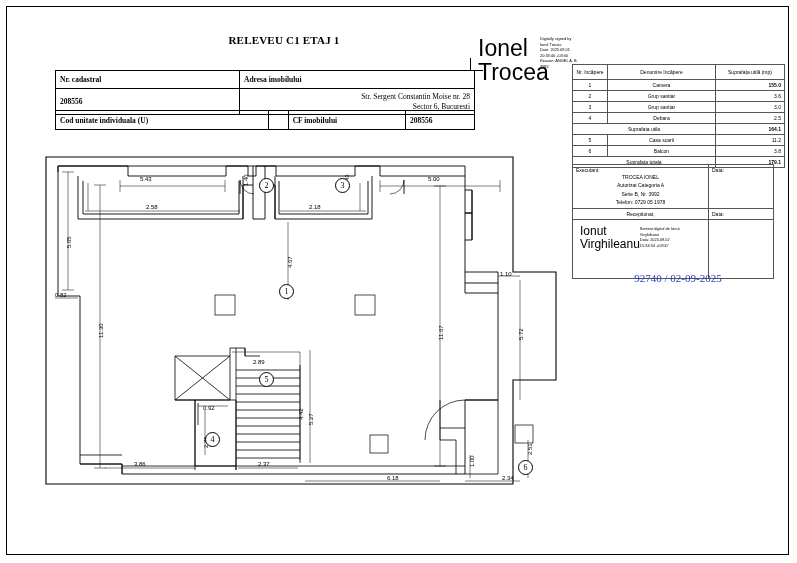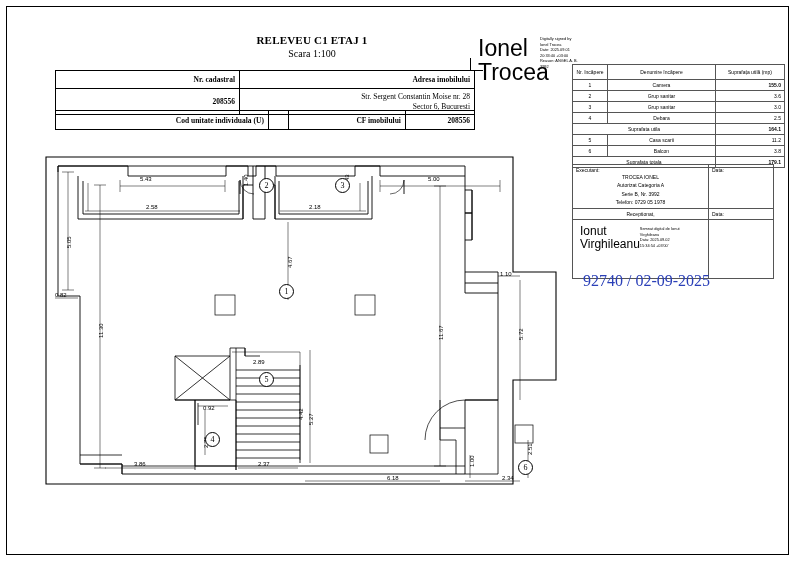--- a/index.html
+++ b/index.html
@@ -2,28 +2,28 @@
 <html><head>
 <meta charset="utf-8">
 <style>
   html,body{margin:0;padding:0;background:#ffffff;}
   body{width:797px;height:563px;position:relative;font-family:"Liberation Serif",serif;color:#000;overflow:hidden;}
 
   
   #page-border{position:absolute;left:6px;top:6px;width:783px;height:549px;border:1px solid #000;box-sizing:border-box;}
 
   
-  #title-block{position:absolute;left:162px;top:34px;width:300px;text-align:center;}
+  #title-block{position:absolute;left:134px;top:34px;width:300px;text-align:center;}
   #title-block .t1{font-size:11px;font-weight:bold;letter-spacing:.2px;}
   #title-block .t2{font-size:10px;margin-top:2px;}
 
   
   .cad-table{position:absolute;border-collapse:collapse;font-size:7.5px;}
   .cad-table td{border:1px solid #000;padding:2px 4px;vertical-align:middle;}
-  .c-b{font-weight:bold;text-align:right;}
+  .c-b{font-weight:bold;text-align:left;}
   .c-l{text-align:right;}
   .c-c{text-align:center;}
   #cad-top{left:55px;top:70px;width:420px;}
   #cad-bottom{left:55px;top:110px;width:420px;}
   #cad-top .r1 td{height:13px;}
   #cad-top .r2 td{height:21px;}
   #cad-bottom td{height:14px;}
   .addr-line{line-height:1.25;}
 
   
@@ -50,36 +50,35 @@
   .exec-right{width:64px;box-sizing:border-box;padding:2px 3px;}
   .exec-head{font-size:5px;}
   .exec-center{text-align:center;line-height:1.65;}
   .sep{border-top:1px solid #555;}
   #recept-row .exec-left{padding:1px 3px;}
   #recept-name{font-family:"Liberation Sans",sans-serif;font-size:12px;line-height:1.1;padding:4px 0 4px 4px;}
   #recept-detail{font-family:"Liberation Sans",sans-serif;font-size:3.9px;line-height:1.45;padding-top:5px;}
   .recept-flex{display:flex;align-items:flex-start;}
 
   
-  #doc-number{position:absolute;left:583px;top:272px;width:190px;text-align:left;font-family:"Liberation Serif",serif;font-size:16px;color:#2b40b8;}
+  #doc-number{position:absolute;left:583px;top:272px;width:190px;text-align:center;font-family:"Liberation Serif",serif;font-size:11px;color:#2b40b8;}
 
   
   #plan{position:absolute;left:0;top:0;width:797px;height:563px;}
   .dimtxt{position:absolute;font-family:"Liberation Sans",sans-serif;font-size:6px;color:#000;white-space:nowrap;}
   .rot{transform-origin:left top;}
   .marker{position:absolute;width:13px;height:13px;border:1px solid #000;border-radius:50%;font-family:"Liberation Serif",serif;font-size:8px;text-align:center;line-height:13px;background:#fff;}
 </style>
 </head>
 <body>
 
 <div id="page-border"></div>
 
 <div id="title-block">
   <div class="t1">RELEVEU C1 ETAJ 1</div>
-  <div class="t2">Scara 1:100</div>
 </div>
 
 <table class="cad-table" id="cad-top">
   <tbody>
       <tr class="r1">
     <td class="c-b" style="width:175px">Nr. cadastral</td>
     <td class="c-b">Adresa imobilului</td>
   </tr>
   <tr class="r2">
     <td class="c-b">208556</td>

